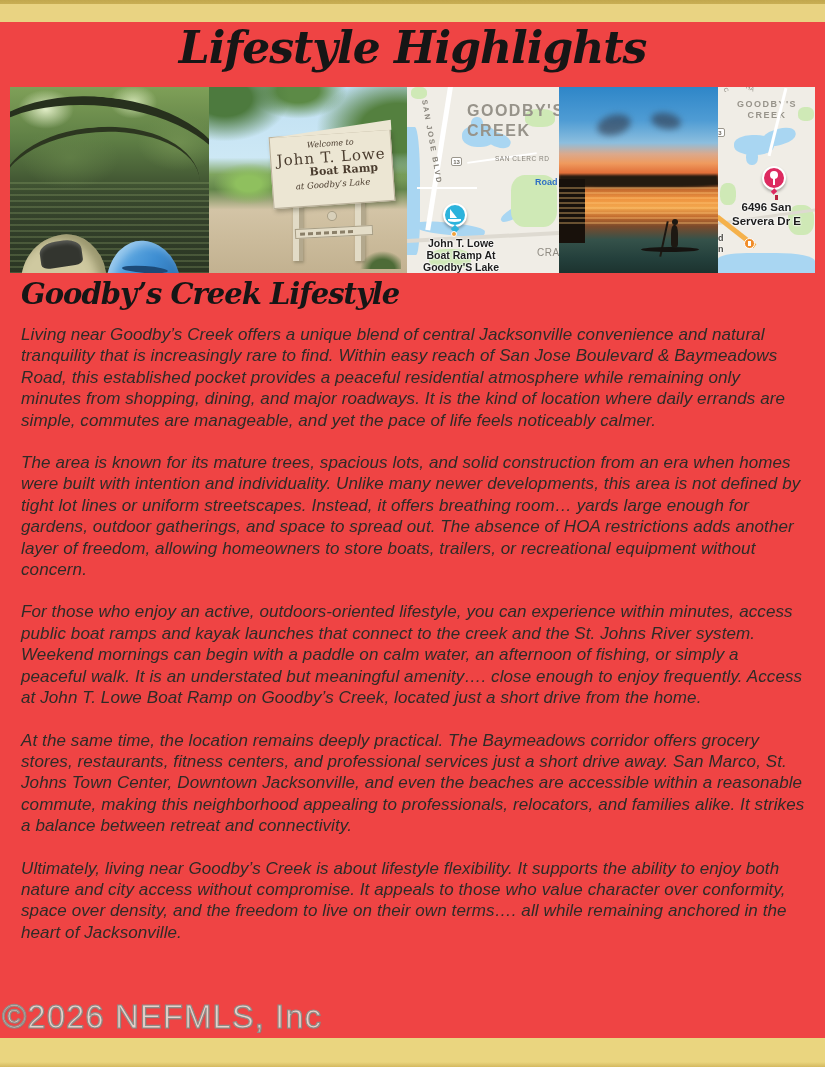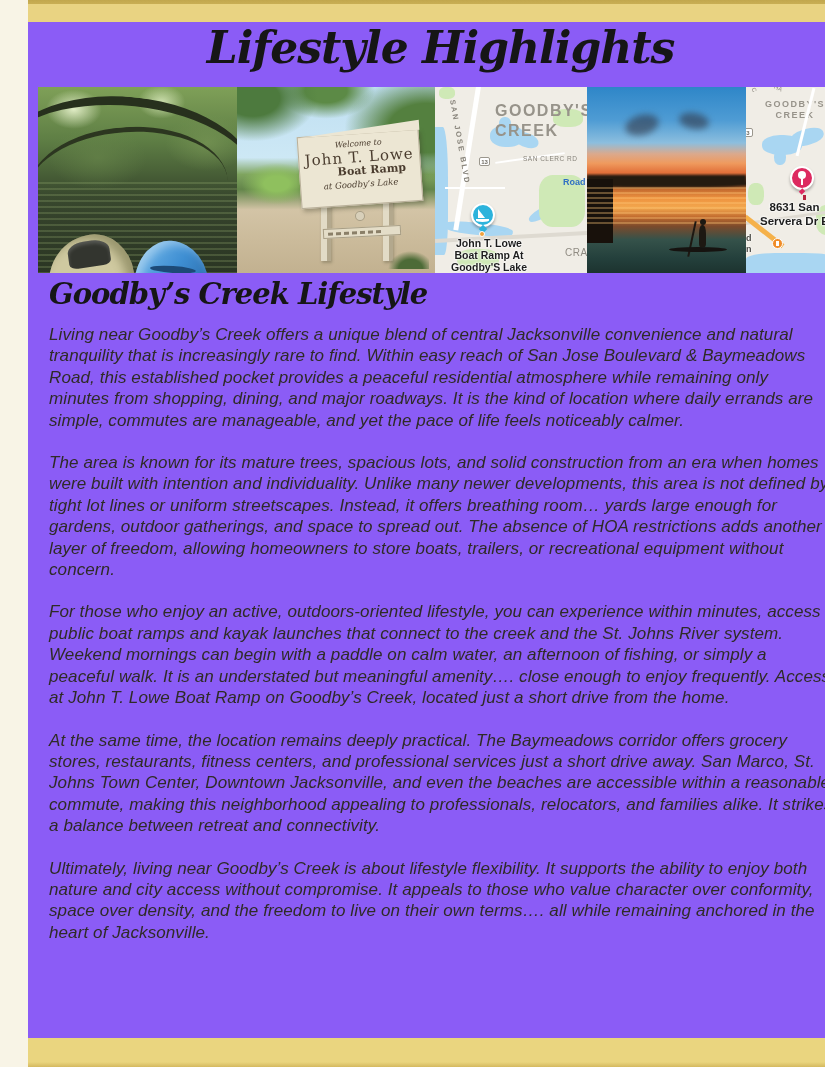--- a/index.html
+++ b/index.html
@@ -1,18 +1,18 @@
 <!DOCTYPE html>
 <html><head>
 <meta charset="utf-8">
 <style>
   * { margin:0; padding:0; box-sizing:border-box; }
   html,body { width:825px; height:1067px; }
   body { font-family:"Liberation Sans", sans-serif; background:#f8f4e6; position:relative; overflow:hidden; }
-  .page { position:absolute; inset:0; background:#8b5cf6;margin-left:28px; }
+  .page { position:absolute; inset:0; background:#ef4444; }
 
   
   .band-top { position:absolute; top:0; left:0; width:825px; height:22px;
     background:linear-gradient(to bottom, #c2a74d 0px, #c9ae54 4px, #e9d382 4px, #e9d382 22px); }
   .band-bottom { position:absolute; top:1038px; left:0; width:825px; height:29px;
     background:linear-gradient(to bottom, #ead57f 0px, #ead57f 24px, #d4b95f 29px); }
 
   
   .script { font-family:"DejaVu Serif", serif; font-style:italic; font-weight:bold; color:#161616;text-align:center; }
   .page-title { position:absolute; top:22px; left:0; width:825px; text-align:center;
@@ -288,32 +288,33 @@
       <div class="route-shield m2-shield">3</div>
       <div class="m2-orange-road"></div>
       <div class="m2-partial preline">d
 n</div>
       <div class="m2-poi"></div>
       <div class="m2-pin">
         <div class="pin-head"></div>
         <div class="pin-stem"></div>
       </div>
       <div class="m2-pin-tick"></div>
-      <div class="m2-marker-label preline">8631 San
+      <div class="m2-marker-label preline">6496 San
 Servera Dr E</div>
     </div>
 
   </div>
 
   <div class="section-heading script">Goodby’s Creek Lifestyle</div>
 
   <div class="body-copy">
     <p>Living near Goodby’s Creek offers a unique blend of central Jacksonville convenience and natural tranquility that is increasingly rare to find. Within easy reach of San Jose Boulevard &amp; Baymeadows Road, this established pocket provides a peaceful residential atmosphere while remaining only minutes from shopping, dining, and major roadways. It is the kind of location where daily errands are simple, commutes are manageable, and yet the pace of life feels noticeably calmer.</p>
     <p>The area is known for its mature trees, spacious lots, and solid construction from an era when homes were built with intention and individuality. Unlike many newer developments, this area is not defined by tight lot lines or uniform streetscapes. Instead, it offers breathing room… yards large enough for gardens, outdoor gatherings, and space to spread out. The absence of HOA restrictions adds another layer of freedom, allowing homeowners to store boats, trailers, or recreational equipment without concern.</p>
     <p>For those who enjoy an active, outdoors-oriented lifestyle, you can experience within minutes, access public boat ramps and kayak launches that connect to the creek and the St. Johns River system. Weekend mornings can begin with a paddle on calm water, an afternoon of fishing, or simply a peaceful walk. It is an understated but meaningful amenity…. close enough to enjoy frequently.  Access at John T. Lowe Boat Ramp on Goodby’s Creek, located just a short drive from the home.</p>
     <p>At the same time, the location remains deeply practical. The Baymeadows corridor offers grocery stores, restaurants, fitness centers, and professional services just a short drive away. San Marco, St. Johns Town Center, Downtown Jacksonville, and even the beaches are accessible within a reasonable commute, making this neighborhood appealing to professionals, relocators, and families alike. It strikes a balance between retreat and connectivity.</p>
     <p>Ultimately, living near Goodby’s Creek is about lifestyle flexibility. It supports the ability to enjoy both nature and city access without compromise. It appeals to those who value character over conformity, space over density, and the freedom to live on their own terms…. all while remaining anchored in the heart of Jacksonville.</p>
   </div>
 
+  <div class="watermark">©2026 NEFMLS, Inc</div>
 
   <div class="band-bottom"></div>
 
 </div>
 
 </body></html>

